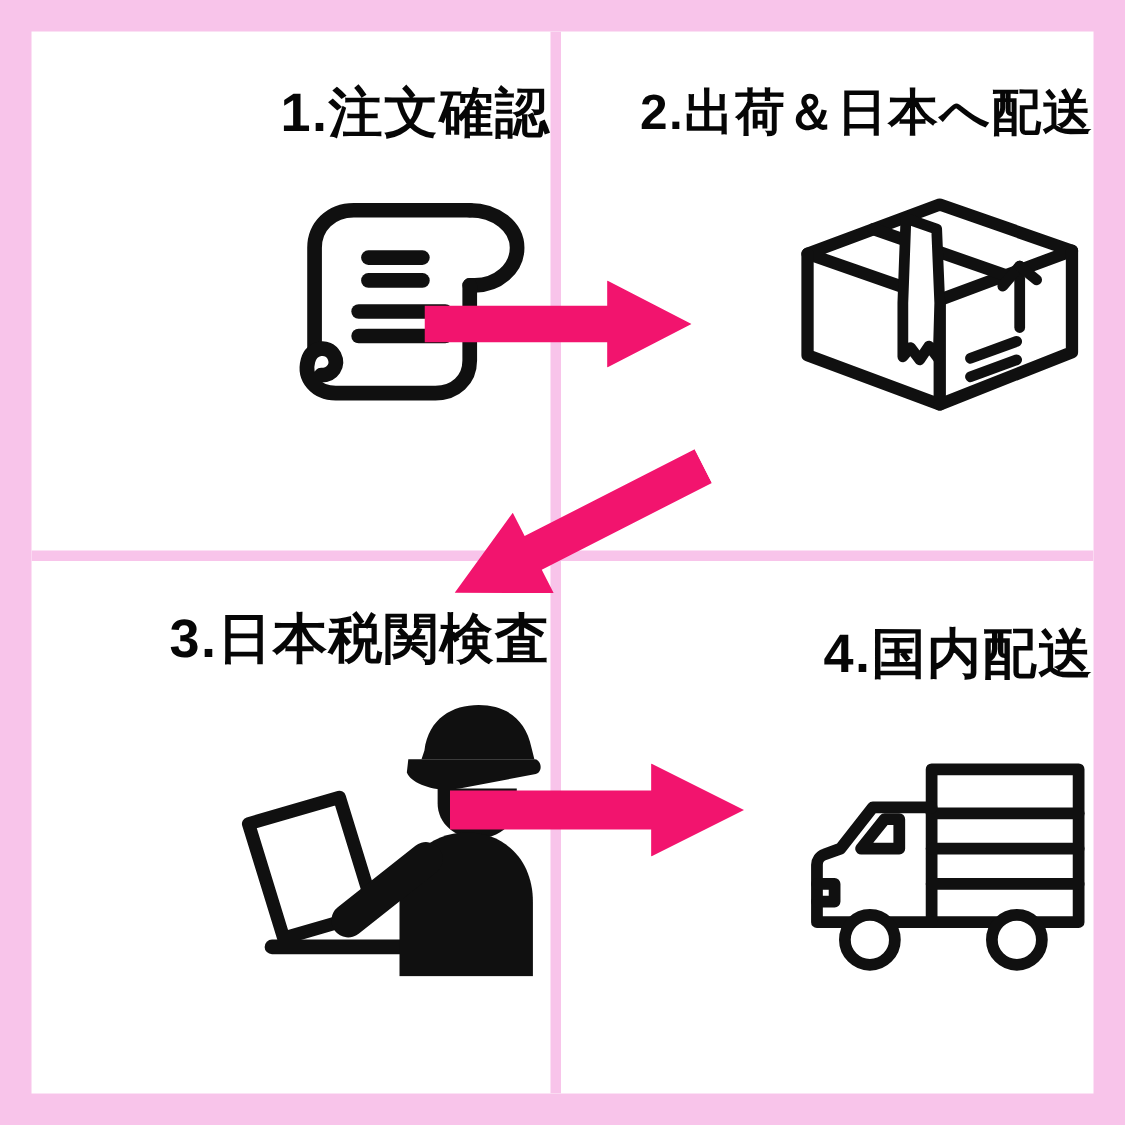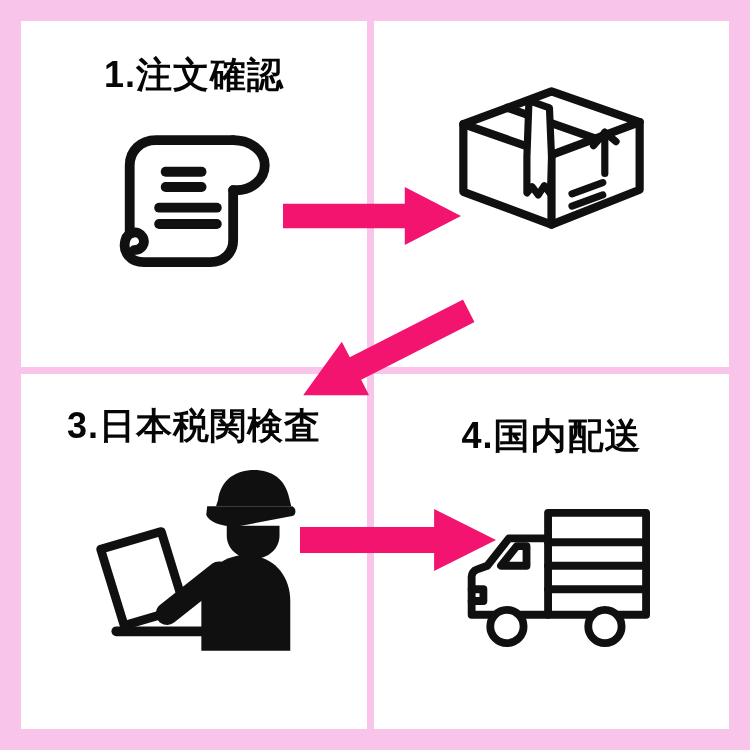--- a/index.html
+++ b/index.html
@@ -15,21 +15,21 @@
     border: 21px solid var(--frame-pink, #f8c4ea);
     overflow: hidden;
   }
   
   .divider { position: absolute; background: var(--frame-pink, #f8c4ea); }
   .divider-v { left: 346px; top: 0; width: 7px; height: 708px; }
   .divider-h { top: 346px; left: 0; height: 7px; width: 708px; }
 
   .quad {
     position: absolute;
-    display: flex; flex-direction: column; align-items: center;
+    display: flex; flex-direction: column; align-items: flex-end;
     width: 346px; height: 346px;
   }
   #q1 { left: 0;     top: 0;     padding-top: 30px; }
   #q2 { left: 353px; top: 0;     width: 355px; padding-top: 32px; }
   #q3 { left: 0;     top: 343px; padding-top: 38px; }
   #q4 { left: 353px; top: 353px; width: 355px; padding-top: 38px; }
 
   .step-title {
     font-weight: bold;
     color: #060606;
@@ -73,20 +73,21 @@
           <line x1="56" y1="42" x2="89" y2="42"></line>
           <line x1="56" y1="56" x2="89" y2="56"></line>
           <line x1="50" y1="75" x2="103" y2="75"></line>
           <line x1="50" y1="90" x2="103" y2="90"></line>
         </g>
       </svg>
     </div>
   </section>
 
   <section class="quad" id="q2">
+    <h2 class="step-title">2.出荷＆日本へ配送</h2>
     <div class="icon icon-box">
       <svg width="205" height="154" viewBox="0 0 200 150" aria-hidden="true">
         <g fill="none" stroke="currentColor" stroke-width="8" stroke-linejoin="round" stroke-linecap="round">
           <path d="M100 10 L186 40 L100 72 L14 42 Z"></path>
           <path d="M14 42 V108 L100 140 V72"></path>
           <path d="M186 40 V106 L100 140"></path>
           <path d="M57 26 L143 56"></path>
         </g>
         <path d="M78 19 L98 26 L100 74 L99 110 L93 102 L87 111 L81 103 L76 109 L76 74 Z" fill="#ffffff" stroke="currentColor" stroke-width="7" stroke-linejoin="round"></path>
         <g fill="none" stroke="currentColor" stroke-width="7" stroke-linecap="round" stroke-linejoin="round">

